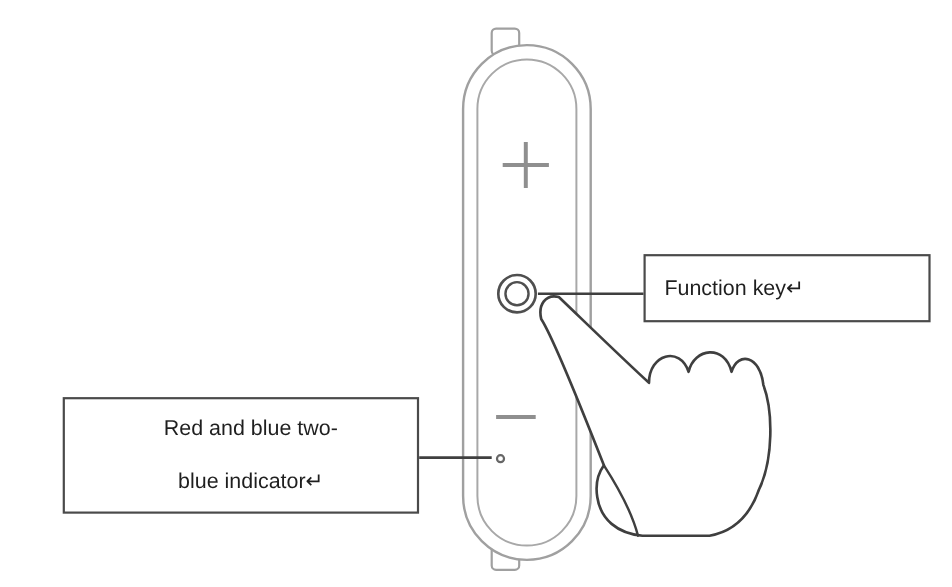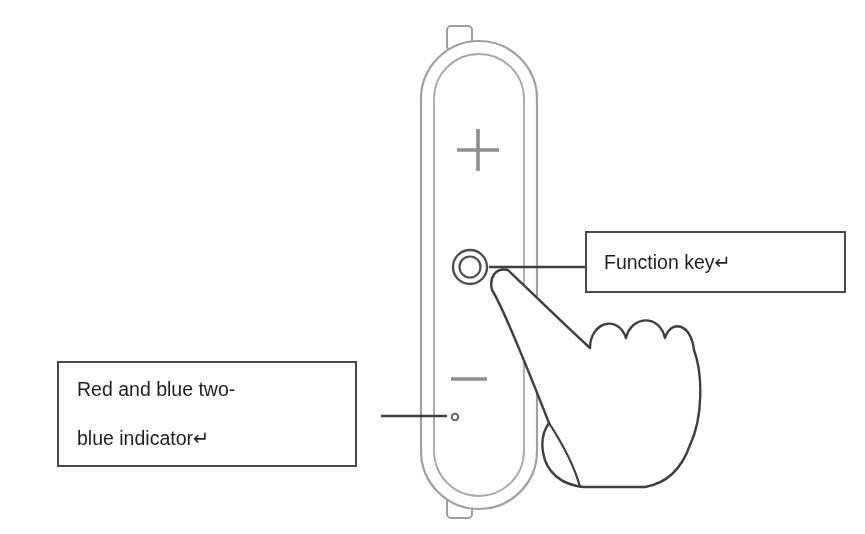--- a/index.html
+++ b/index.html
@@ -35,25 +35,26 @@
     left: 585px;
     top: 231px;
     width: 261px;
     height: 62px;
     align-items: center;
     padding-left: 17px;
   }
   .callout-box.indicator {
     left: 57px;
     top: 361px;
-    width: 300px;
+    width: 324px;
     height: 106px;
     flex-direction: column;
     justify-content: center;
     padding-left: 18px;
+    text-align: center;
   }
   .callout-box.indicator .line {
     display: block;
     line-height: 49px;
   }
 </style>
 </head>
 <body>
 
 <div class="stage">

